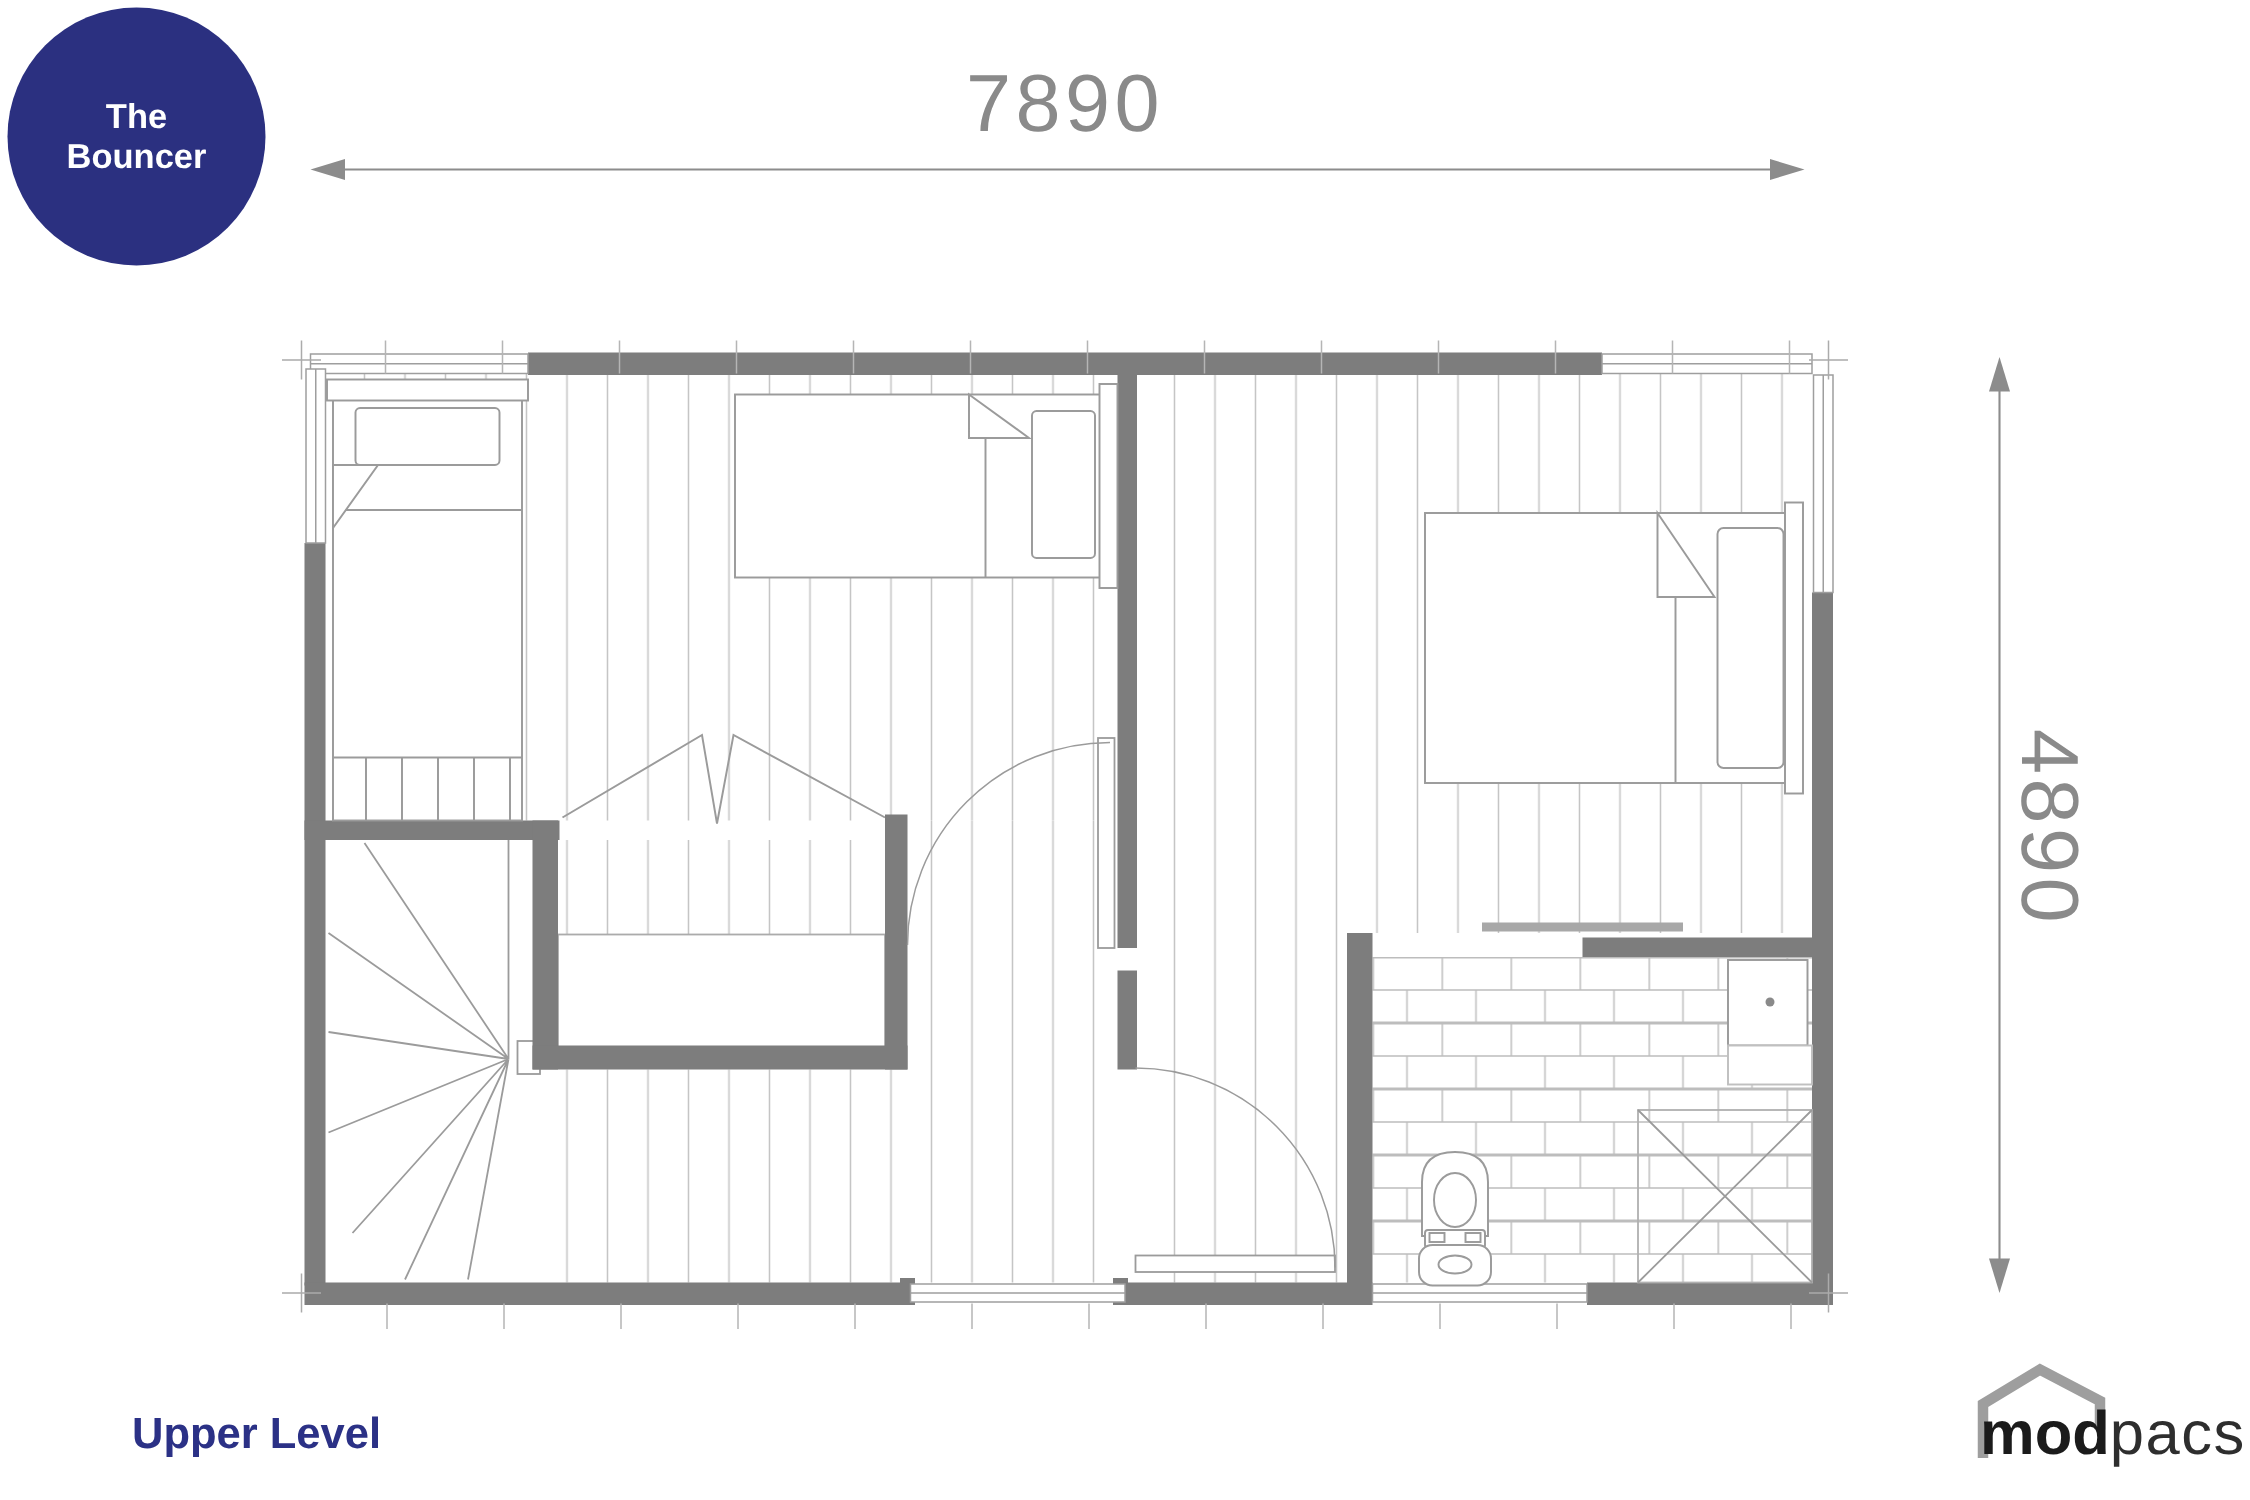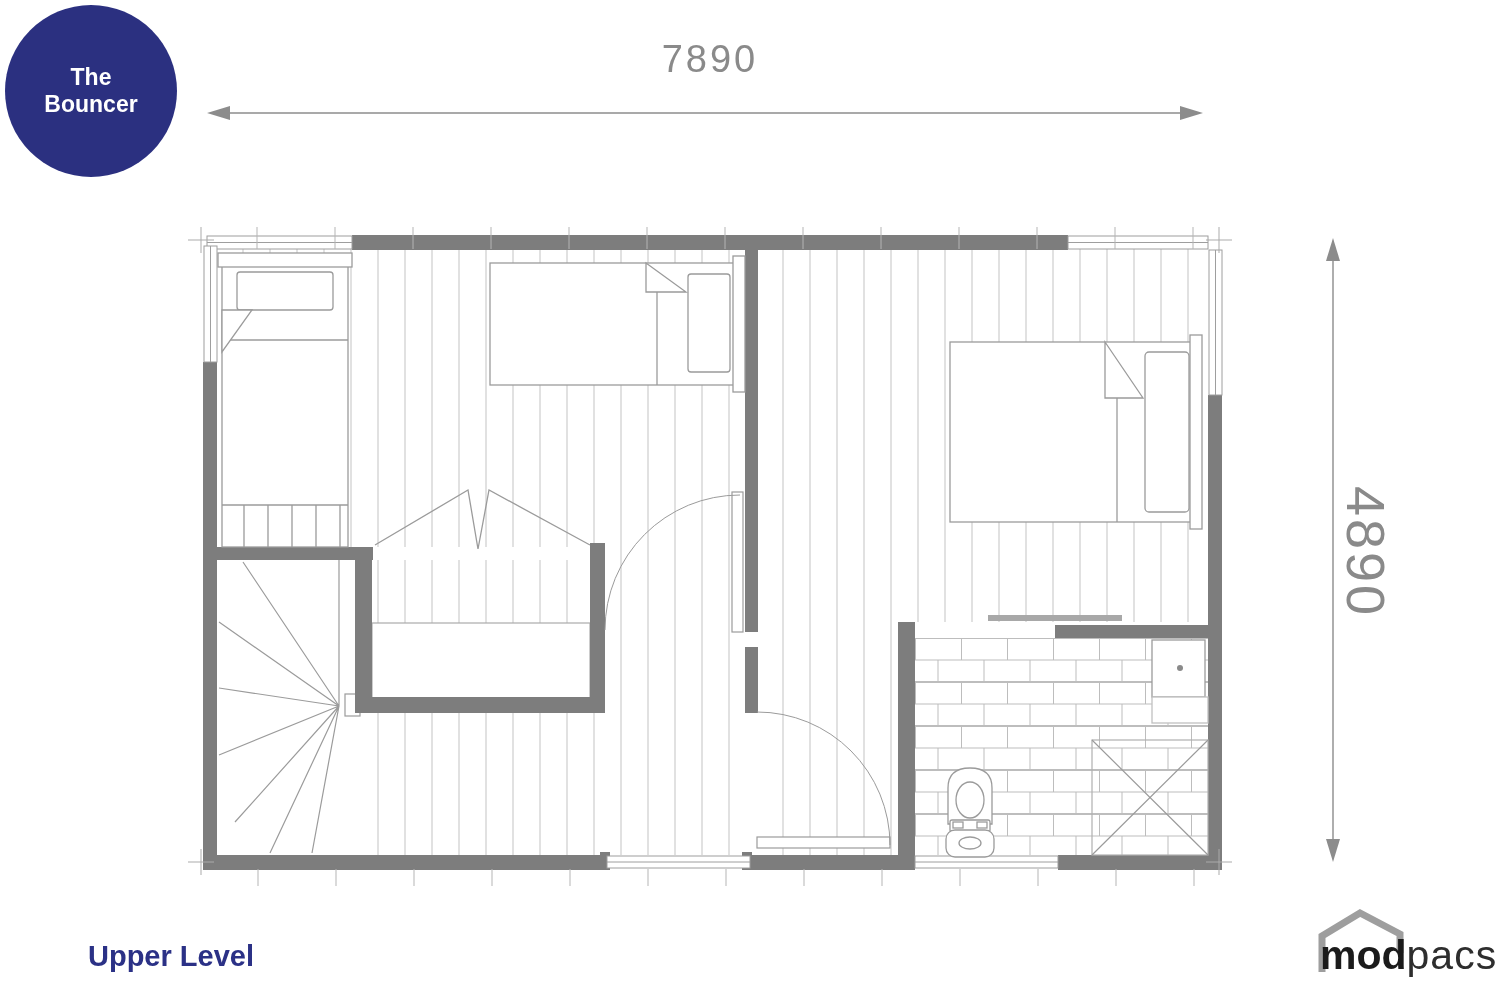--- a/index.html
+++ b/index.html
@@ -3,21 +3,21 @@
 <meta charset="utf-8">
 <style>
   html,body{margin:0;padding:0;background:#ffffff;}
   .stage{position:relative;width:1500px;height:1000px;background:#ffffff;overflow:hidden;
          font-family:"Liberation Sans", sans-serif;}
   .stage svg{position:absolute;left:0;top:0;}
   .badge{position:absolute;left:5px;top:5px;width:172px;height:172px;border-radius:50%;
          background:#2b3080;display:flex;flex-direction:column;justify-content:center;
          color:#ffffff;font-weight:bold;font-size:23px;line-height:27px;text-align:center;}
   .dim-h{position:absolute;left:610px;top:38px;width:200px;text-align:center;
-         font-size:38px;color:#8a8a8a;letter-spacing:3px;font-weight:400;}
+         font-size:54px;color:#8a8a8a;letter-spacing:3px;font-weight:400;}
   .dim-v{position:absolute;left:1267px;top:522px;width:200px;height:60px;text-align:center;
          font-size:54px;color:#8a8a8a;letter-spacing:3px;font-weight:400;transform:rotate(90deg);}
   .floor-label{position:absolute;left:88px;top:940px;font-size:29px;font-weight:bold;color:#2b3186;text-align:center;}
   .logo{position:absolute;left:1316px;top:906px;width:184px;height:90px;}
   .logo .house{position:absolute;left:0;top:0;}
   .logo .word{position:absolute;left:4px;top:26px;font-size:41px;color:#1b1b1b;white-space:nowrap;}
   .logo .word .mod{font-weight:bold;color:#1b1b1b;}
   .logo .word .pacs{font-weight:400;color:#2e2e2e;letter-spacing:1px;}
 </style>
 </head>

